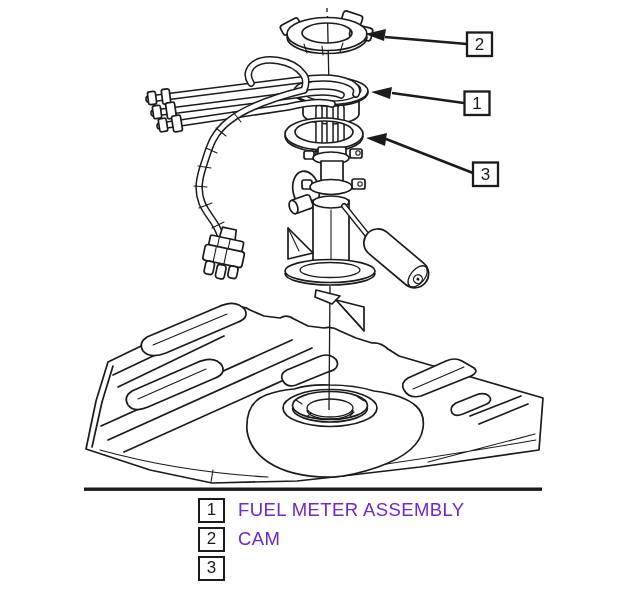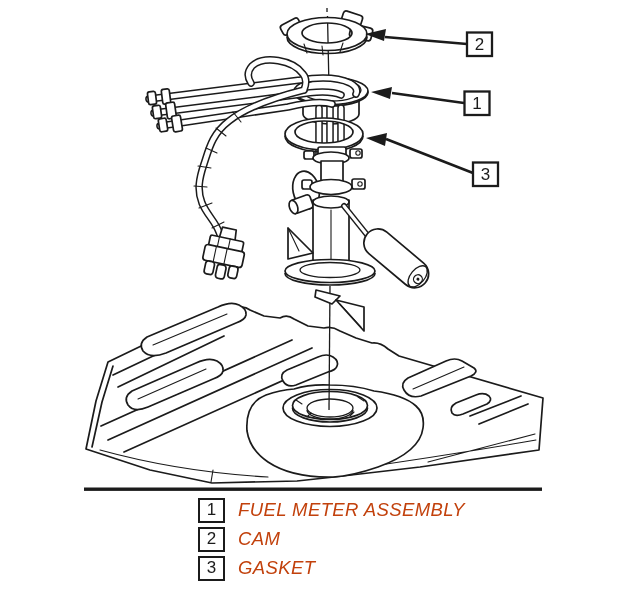--- a/index.html
+++ b/index.html
@@ -19,21 +19,21 @@
   .arrow{stroke:#1b1b1b;stroke-width:2.6;fill:none;}
   .ahead{fill:#1b1b1b;stroke:none;}
   .cbox{fill:#ffffff;stroke:#1b1b1b;stroke-width:2.3;}
   .cnum{font-family:"Liberation Sans",sans-serif;font-size:17px;font-weight:500;fill:#1b1b1b;}
   
   .legend{position:absolute;left:198px;top:497px;display:flex;flex-direction:column;}
   .legend-row{display:flex;align-items:center;gap:13px;height:26px;margin-bottom:3px;}
   .lbox{box-sizing:border-box;width:27px;height:25px;border:2.4px solid #1b1b1b;
         display:flex;align-items:center;justify-content:center;
         font-size:17px;font-weight:500;color:#1b1b1b;background:#fff;}
-  .llabel{font-size:18.5px;font-weight:500;letter-spacing:.4px;color:#c2410c;white-space:nowrap;font-style:italic;}
+  .llabel{font-size:18.5px;font-weight:500;letter-spacing:.4px;color:#6d28d9;white-space:nowrap;}
 </style>
 </head>
 <body>
 
 <div class="canvas">
 
 <svg width="643" height="593" viewBox="0 0 643 593">
 
   <g>
     <path class="fw" d="M86,449 L96,401 108,362 222,307
@@ -247,17 +247,16 @@
   <div class="legend-row">
     <span class="lbox">1</span>
     <span class="llabel">FUEL METER ASSEMBLY</span>
   </div>
   <div class="legend-row">
     <span class="lbox">2</span>
     <span class="llabel">CAM</span>
   </div>
   <div class="legend-row">
     <span class="lbox">3</span>
-    <span class="llabel">GASKET</span>
   </div>
 </div>
 
 </div>
 
 </body></html>

